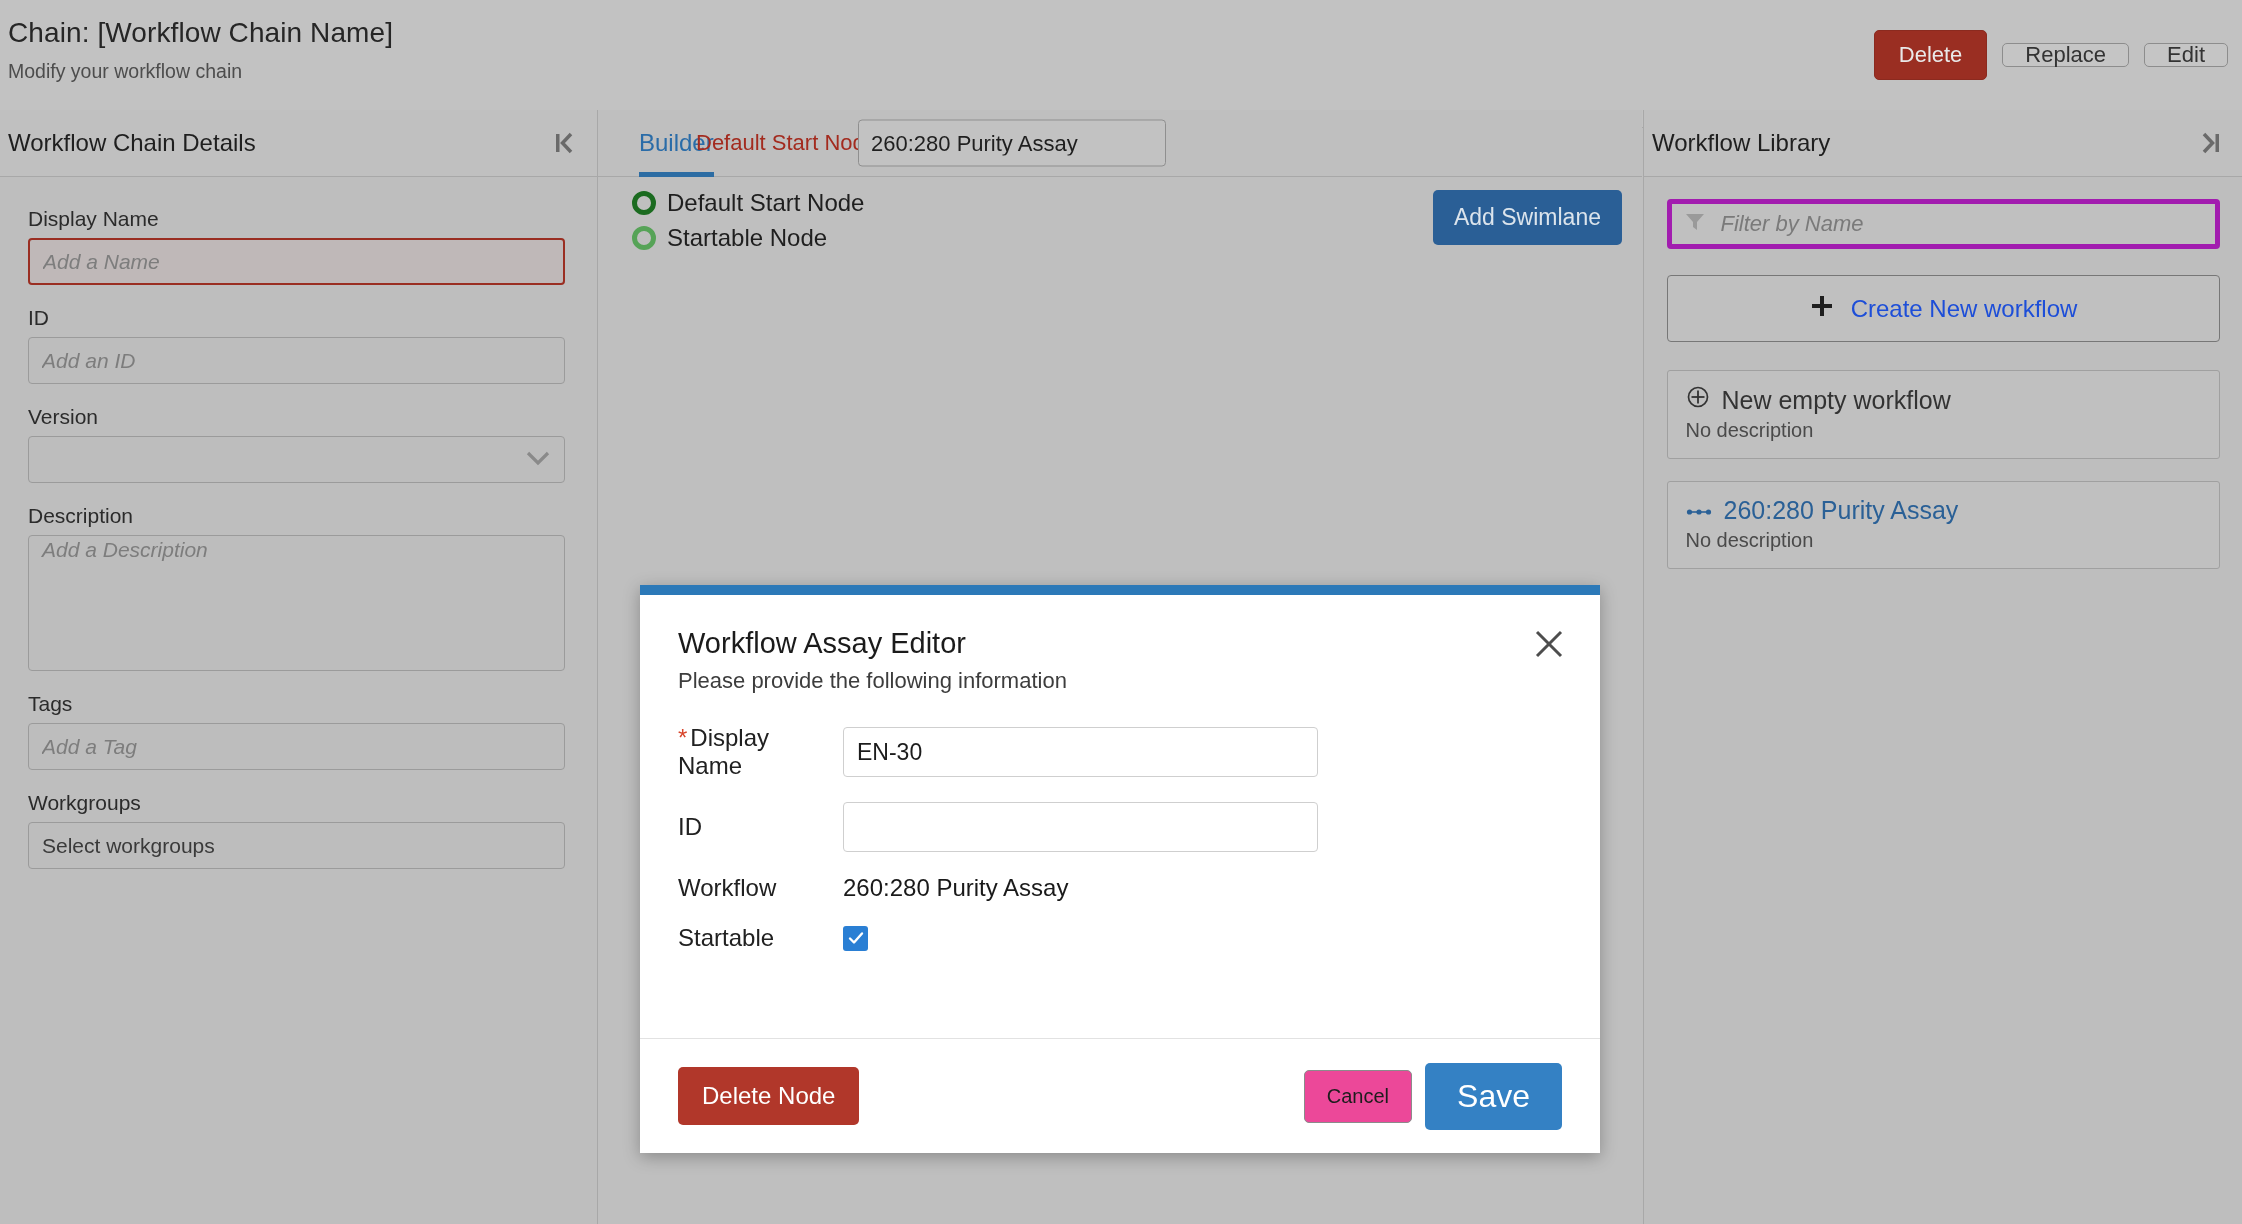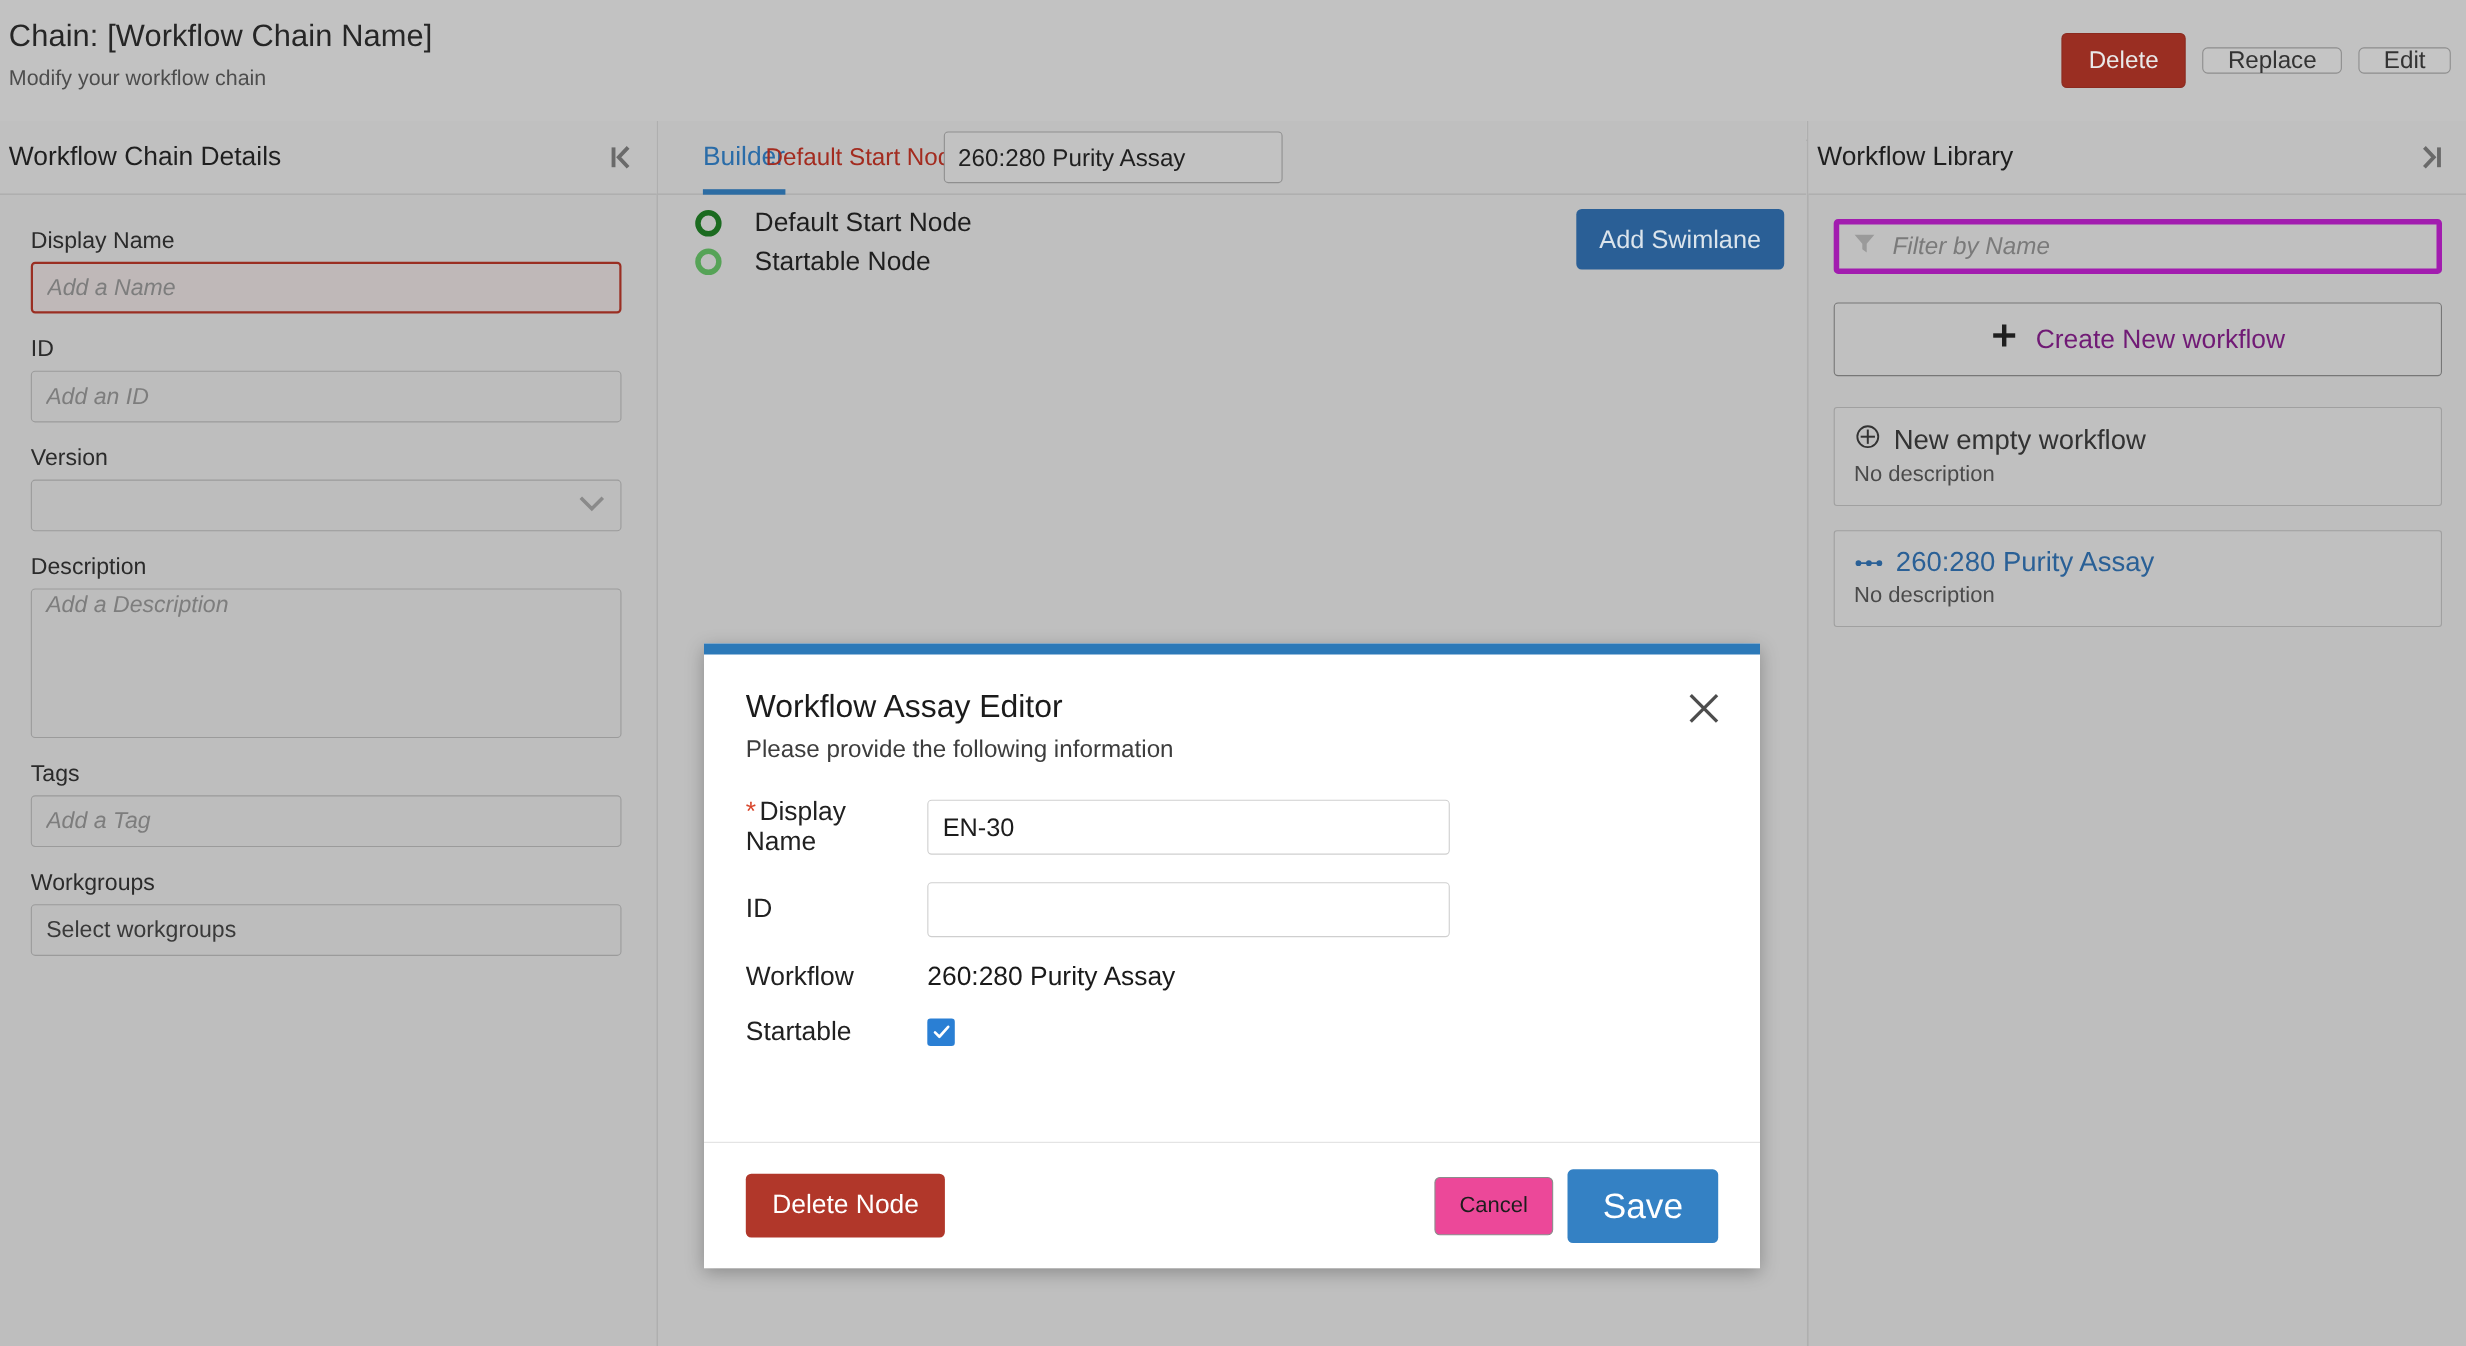--- a/index.html
+++ b/index.html
@@ -131,21 +131,21 @@
   }
   .refresh-btn {
     position: absolute; left: 1560px; top: 50%; transform: translateY(-50%);
     width: 62px; height: 47px;
     background: #c2c2c2; border: 1px solid #8f8f8f; border-radius: 5px;
     display: flex; align-items: center; justify-content: center; cursor: pointer;
   }
 
   .legend { position: absolute; left: 34px; top: 79px; }
   .legend-row {
-    display: flex; align-items: center; gap: 30px; margin-bottom: 7px;
+    display: flex; align-items: center; gap: 11px; margin-bottom: 7px;
   }
   .legend-ring {
     width: 24px; height: 24px; border-radius: 50%;
     border: 5px solid #1b6b20; background: transparent;
   }
   .legend-ring.light { border-color: #56a357; }
   .legend-text { font-size: 24px; color: #1f1f1f; }
 
   .add-swimlane {
     position: absolute; right: 20px; top: 80px;
@@ -172,21 +172,21 @@
   }
   .filter-input::placeholder { color: #7a7a7a; font-style: italic; }
   .filter-icon {
     position: absolute; left: 17px; top: 50%; transform: translateY(-50%);
     pointer-events: none;
   }
   .create-btn {
     width: 553px; height: 67px; margin: 0 auto 28px auto;
     background: #c0c0c0; border: 1px solid #777; border-radius: 4px;
     display: flex; align-items: center; justify-content: center; gap: 16px;
-    font-size: 24px; color: #701a75; cursor: pointer;
+    font-size: 24px; color: #1d4ed8; cursor: pointer;
   }
   .wf-card {
     width: 553px; margin: 0 auto 22px auto;
     background: #c0c0c0; border: 1px solid #a0a0a0; border-radius: 3px;
     padding: 14px 18px 16px 18px; cursor: pointer;
   }
   .wf-card-title {
     font-size: 25px; color: #333; display: flex; align-items: center; gap: 12px;
   }
   .wf-card-title.link { color: #2a6096; }

